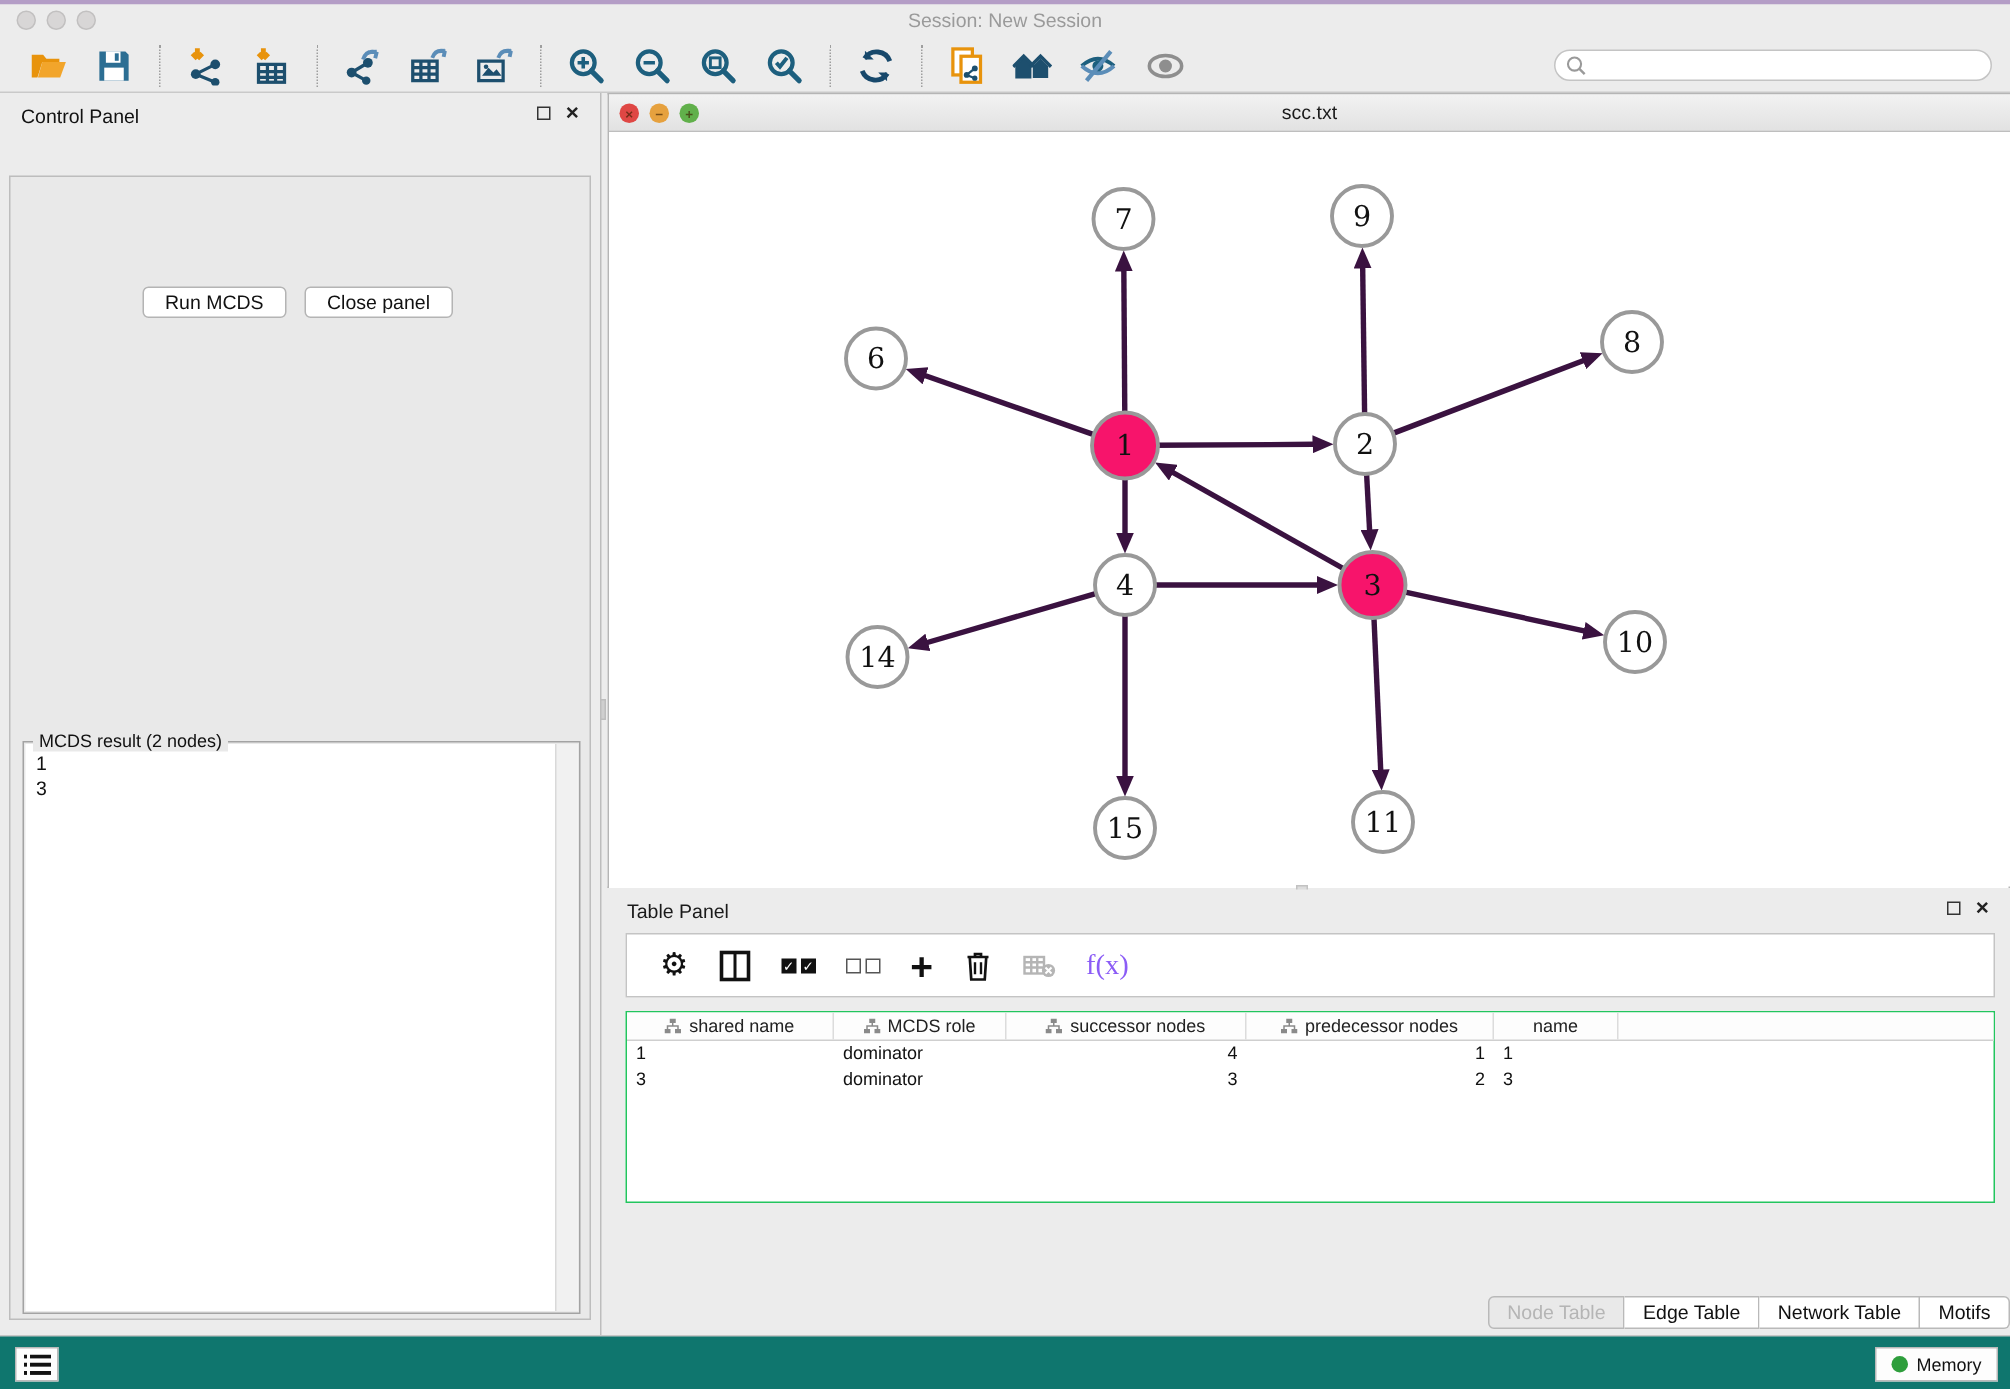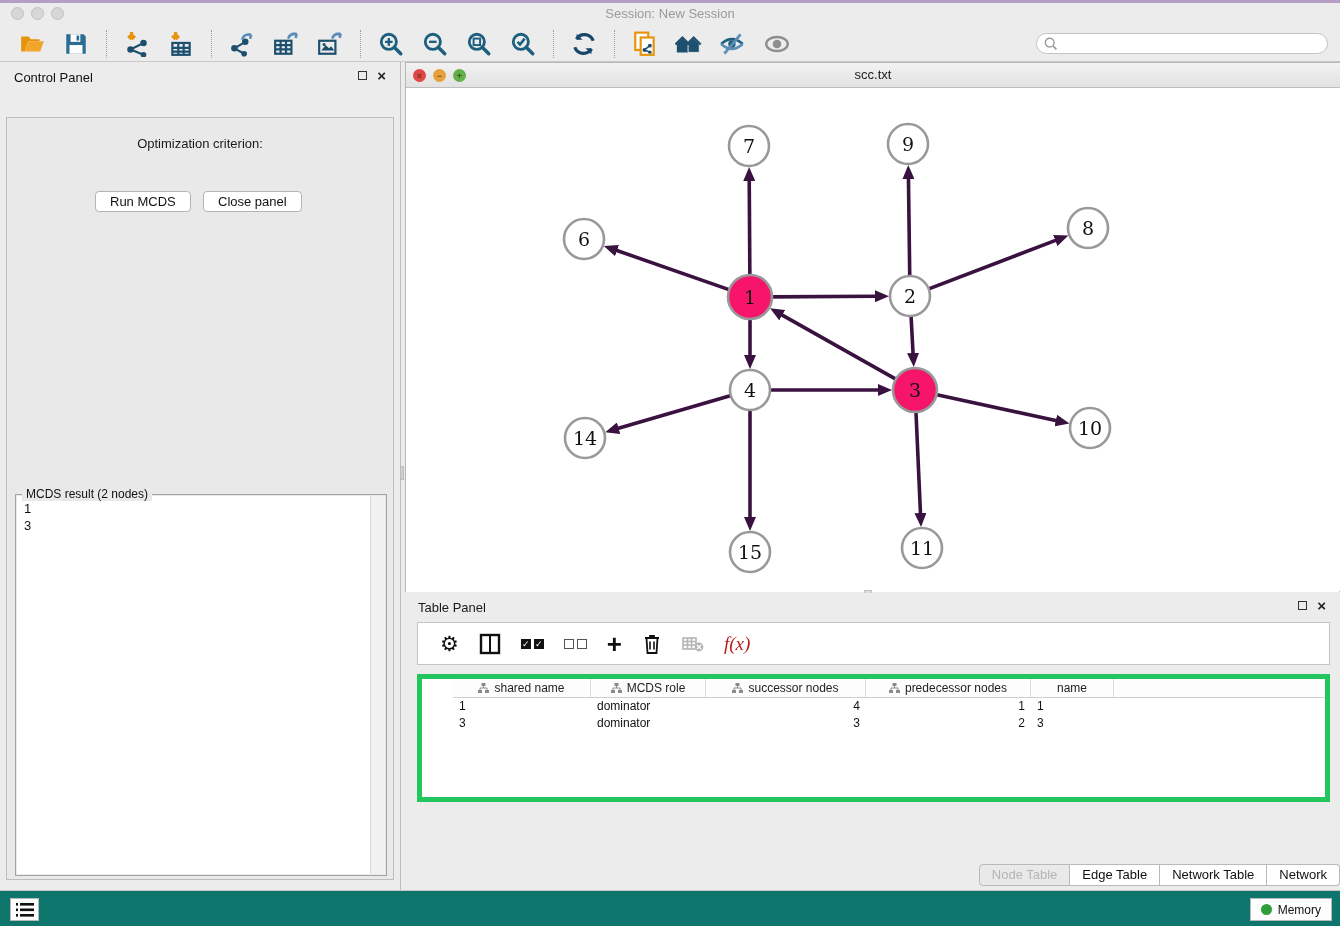--- a/index.html
+++ b/index.html
@@ -64,26 +64,26 @@
   #h-split-handle { top:590px; left:864px; width:8px; height:5px; background:#DDD; border:1px solid #C2C2C2; }
 
   
   #table-panel { top:593px; left:405px; width:935px; height:297px; background:#ECECEC; }
   #tp-header { position:absolute; top:7px; left:13px; font-size:13px; }
   #tp-controls { position:absolute; top:8px; right:14px; display:flex; gap:10px; align-items:center; }
   #tp-toolbar { position:absolute; top:29px; left:12px; width:913px; height:43px; background:#fff; border:1px solid #C4C4C4; display:flex; align-items:center; padding-left:12px; }
   .tpt-icon { margin:0 10px; display:flex; align-items:center; justify-content:center; height:26px; }
   .gear-glyph { font-size:21px; color:#111; }
   .plus-glyph { font-size:26px; font-weight:bold; color:#111; line-height:20px; }
-  .fx-glyph { font-family:"Liberation Serif","DejaVu Serif",serif; font-style:italic; font-size:19px; color:#b91c1c; }
+  .fx-glyph { font-family:"Liberation Serif","DejaVu Serif",serif; font-size:19px; color:#8b5cf6; }
   .cb { width:10px; height:10px; display:inline-block; }
   .cb.checked { background:#111; color:#fff; font-size:9px; line-height:10px; text-align:center; }
   .cb.empty { border:1.5px solid #555; background:#fff; }
 
-  #tp-table { position:absolute; top:81px; left:12px; width:913px; height:128px; background:#fff; border:5px solid #22c55e;padding-left:31px; }
+  #tp-table { position:absolute; top:81px; left:12px; width:913px; height:128px; background:#fff; border:1px solid #22c55e; }
   #tp-head { display:flex; height:19px; border-bottom:1px solid #CFCFCF; background:#FDFDFD; }
   .th { display:flex; align-items:center; justify-content:center; gap:5px; font-size:12px; color:#222; border-right:1px solid #DCDCDC; height:100%; }
   .tr { display:flex; height:17px; }
   .td { font-size:12px; padding:1px 6px 0; color:#111; overflow:hidden; }
   .td.right { text-align:right; }
 
   #tp-tabs { position:absolute; top:271px; left:0; width:100%; display:flex; justify-content:flex-end; }
 
   
   #statusbar { top:890px; left:0; width:100%; height:36px; background:#0f766e; border-top:1px solid #C6C6C6; }
@@ -246,21 +246,20 @@
   <input id="search-input" value="" style="">
 </div>
 
 <div class="abs" id="control-panel">
   <div id="cp-header">Control Panel</div>
   <div id="cp-controls">
     <span class="panel-float-icon"></span>
     <span class="panel-close-icon">×</span>
   </div>
   <div id="cp-body">
-    <div id="opt-label">Optimization criterion:</div>
     <button class="cp-btn" id="run-btn">Run MCDS</button>
     <button class="cp-btn" id="close-btn">Close panel</button>
     <div id="mcds-group">
       <div id="mcds-result-wrap">
         <div id="mcds-result-text">1
 3</div>
         <div id="mcds-scrollbar"></div>
       </div>
       <span id="mcds-legend">MCDS result (2 nodes)</span>
     </div>
@@ -433,21 +432,21 @@
           <div class="td right" style="width: 160px;">3</div>
           <div class="td right" style="width: 165px;">2</div>
           <div class="td" style="width: 83px;">3</div>
         </div>
       </div>
   </div>
   <div id="tp-tabs">
       <span class="seg-tab selected">Node Table</span>
       <span class="seg-tab">Edge Table</span>
       <span class="seg-tab">Network Table</span>
-      <span class="seg-tab">Network</span>
+      <span class="seg-tab">Motifs</span>
     </div>
 </div>
 
 <div class="abs" id="statusbar">
   <span id="list-btn">
     <svg width="18" height="14" viewBox="0 0 18 14">
         <g fill="#111">
           <rect x="0" y="0" width="2" height="2.6"></rect>
           <rect x="4" y="0" width="14" height="2.6"></rect>
           <rect x="0" y="5.5" width="2" height="2.6"></rect>

